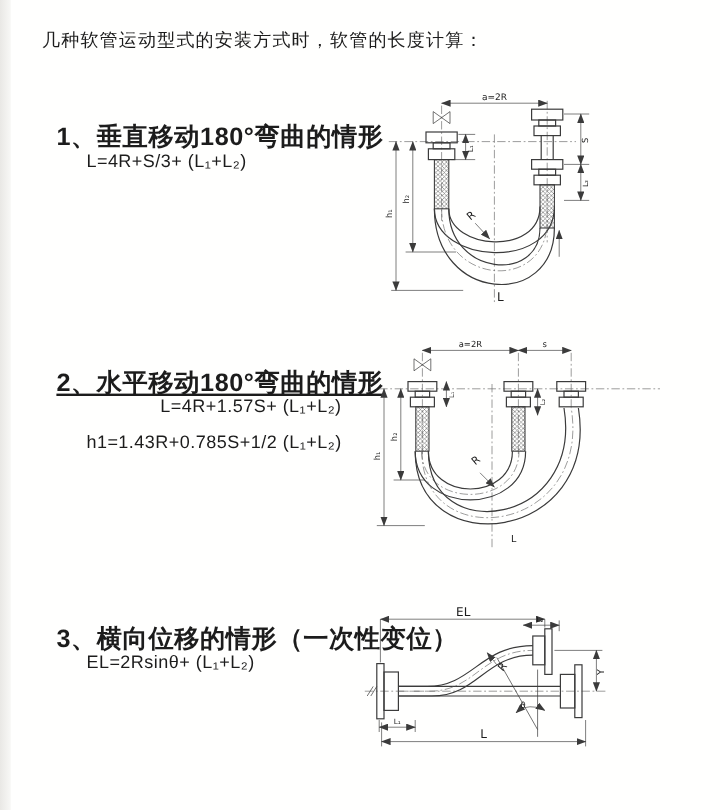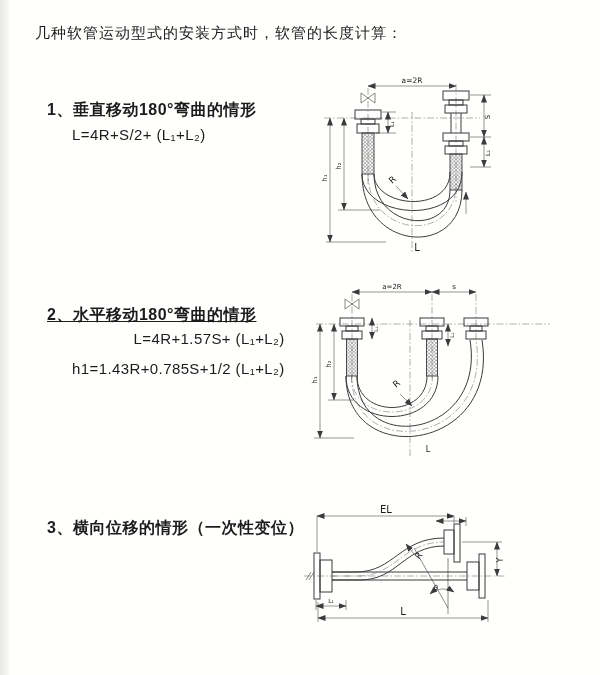--- a/index.html
+++ b/index.html
@@ -6,21 +6,21 @@
   body{
     width:600px;height:675px;position:relative;overflow:hidden;
     background:#fffffe;
     font-family:"Liberation Sans","DejaVu Sans",sans-serif;
     color:#1c1c1c;
   }
   .edge-left{position:absolute;left:0;top:0;width:9px;height:675px;
     background:linear-gradient(90deg,#e9e8e5,#f8f8f6);}
   .title{position:absolute;left:35px;top:24px;font-size:15px;font-weight:400;
     letter-spacing:1px;white-space:nowrap;}
-  .heading{position:absolute;left:47px;font-size:16px;font-weight:700;
+  .heading{position:absolute;left:47px;font-size:21px;font-weight:700;
     letter-spacing:0.5px;white-space:nowrap;}
   .heading.s1{top:100px;}
   .heading.s2{top:305px;text-decoration:underline;}
   .heading.s3{top:518px;}
   .formulas{position:absolute;left:72px;font-size:15px;line-height:30px;
     letter-spacing:0.4px;white-space:nowrap;}
   .formulas.s1{top:120px;}
   .formulas.s2{top:324px;text-align:right;}
   .formulas.s3{top:538px;}
   svg.diagram{position:absolute;}
@@ -37,21 +37,21 @@
 </head>
 <body>
 
 <div>
   <div class="edge-left"></div>
 
   <div class="title">几种软管运动型式的安装方式时，软管的长度计算：</div>
 
   <div class="heading s1">1、垂直移动180°弯曲的情形</div>
   <div class="formulas s1">
-    <div>L=4R+S/2+ (L₁+L₂)</div>
+    <div>L=4R+S/3+ (L₁+L₂)</div>
   </div>
 
   <svg class="diagram d1" viewBox="0 0 244 184">
     <defs>
       <marker id="a1" viewBox="0 0 8 6" markerWidth="8" markerHeight="6" refX="7.5" refY="3" orient="auto-start-reverse" markerUnits="userSpaceOnUse">
         <path d="M0,0 L8,3 L0,6 Z" fill="#3b3b3b"></path>
       </marker>
       <pattern id="hz1" width="3.5" height="3.5" patternUnits="userSpaceOnUse">
         <path d="M0,3.5 L3.5,0 M0,0 L3.5,3.5" stroke="#6e6e6e" stroke-width="0.5"></path>
       </pattern>
@@ -197,20 +197,21 @@
     <text class="lbl" x="21" y="84" font-size="7" transform="rotate(-90 21 84)" text-anchor="middle">h₂</text>
 
     <line class="dim" x1="62" y1="38" x2="62" y2="59" marker-start="url(#a2)" marker-end="url(#a2)"></line>
     <text class="lbl" x="68" y="49" font-size="5.5" transform="rotate(-90 68 49)" text-anchor="middle">L₁</text>
     <line class="dim" x1="138" y1="44" x2="138" y2="66" marker-start="url(#a2)" marker-end="url(#a2)"></line>
     <text class="lbl" x="144" y="55" font-size="5.5" transform="rotate(-90 144 55)" text-anchor="middle">L₂</text>
   </svg>
 
   <div class="heading s3">3、横向位移的情形（一次性变位）</div>
   <div class="formulas s3">
+    <div>EL=2Rsinθ+ (L₁+L₂)</div>
   </div>
 
   <svg class="diagram d3" viewBox="0 0 280 162">
     <defs>
       <marker id="a3" viewBox="0 0 8 6" markerWidth="8" markerHeight="6" refX="7.5" refY="3" orient="auto-start-reverse" markerUnits="userSpaceOnUse">
         <path d="M0,0 L8,3 L0,6 Z" fill="#3b3b3b"></path>
       </marker>
     </defs>
 
     <path class="cl" d="M2,80 H204"></path>

